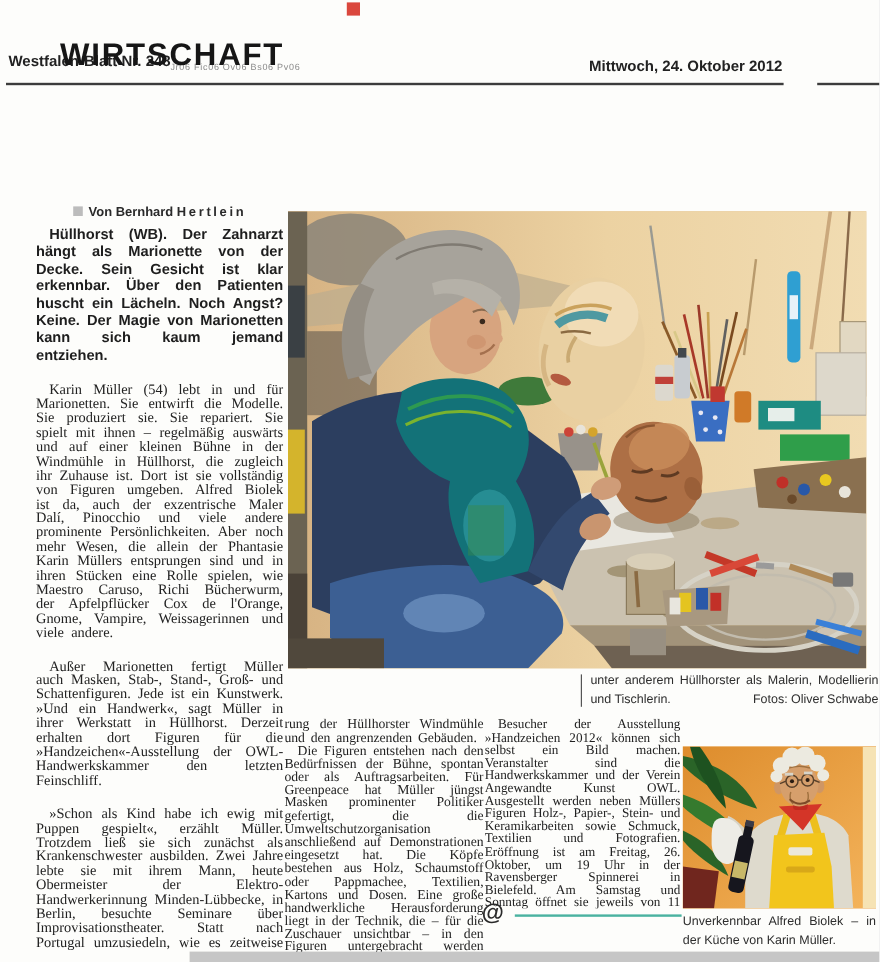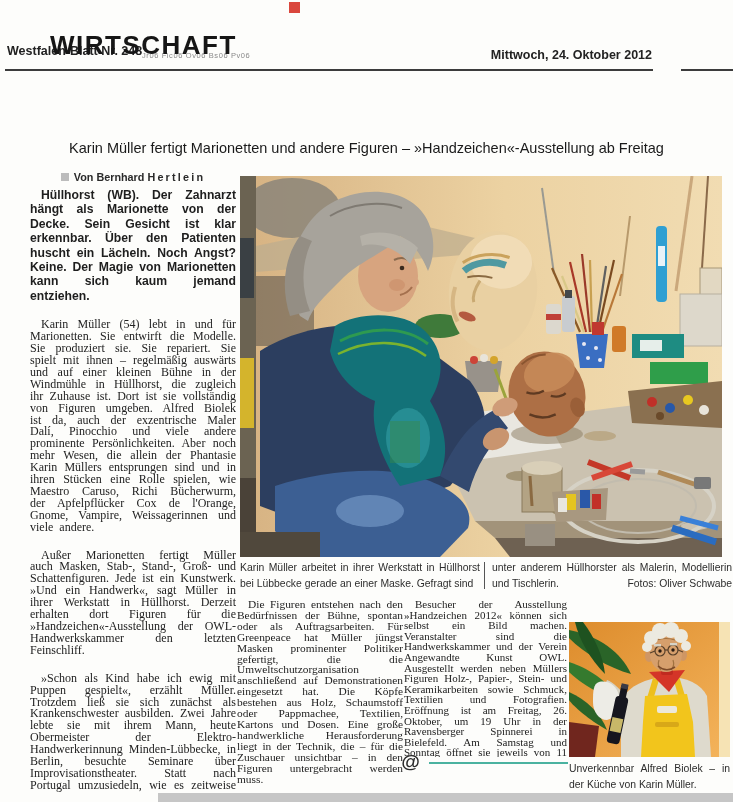--- a/index.html
+++ b/index.html
@@ -68,21 +68,20 @@
 <div class="page">
 
   <div class="abs mh-mark"></div>
   <div class="abs mh-paper">Westfalen-Blatt Nr. 248</div>
   <div class="abs mh-codes">Jr06 Fic06 Ov06 Bs06 Pv06</div>
   <div class="abs mh-section">WIRTSCHAFT</div>
   <div class="abs mh-date">Mittwoch, 24. Oktober 2012</div>
   <div class="abs rule rule-a"></div>
   <div class="abs rule rule-b"></div>
 
-  <div class="abs subhead">Karin Müller fertigt Marionetten und andere Figuren – »Handzeichen«-Ausstellung ab Freitag</div>
 
   <div class="abs byline">
     <span class="sq"></span><span>Von Bernhard</span>&nbsp;<span class="name">Hertlein</span>
   </div>
 
   <div class="abs col col1">
     <p class="lead">Hüllhorst (WB). Der Zahnarzt hängt als Marionette von der Decke. Sein Gesicht ist klar erkennbar. Über den Patienten huscht ein Lächeln. Noch Angst? Keine. Der Magie von Marionetten kann sich kaum jemand entziehen.</p>
     <p class="serif ind">Karin Müller (54) lebt in und für Marionetten. Sie entwirft die Modelle. Sie produziert sie. Sie repariert. Sie spielt mit ihnen – regelmäßig auswärts und auf einer kleinen Bühne in der Windmühle in Hüllhorst, die zugleich ihr Zuhause ist. Dort ist sie vollständig von Figuren umgeben. Alfred Biolek ist da, auch der exzentrische Maler Dalí, Pinocchio und viele andere prominente Persönlichkeiten. Aber noch mehr Wesen, die allein der Phantasie Karin Müllers entsprungen sind und in ihren Stücken eine Rolle spielen, wie Maestro Caruso, Richi Bücherwurm, der Apfelpflücker Cox de l'Orange, Gnome, Vampire, Weissagerinnen und viele andere.</p>
     <p class="serif ind">Außer Marionetten fertigt Müller auch Masken, Stab-, Stand-, Groß- und Schattenfiguren. Jede ist ein Kunstwerk. »Und ein Handwerk«, sagt Müller in ihrer Werkstatt in Hüllhorst. Derzeit erhalten dort Figuren für die »Handzeichen«-Ausstellung der OWL-Handwerkskammer den letzten Feinschliff.</p>
     <p class="serif ind">»Schon als Kind habe ich ewig mit Puppen gespielt«, erzählt Müller. Trotzdem ließ sie sich zunächst als Krankenschwester ausbilden. Zwei Jahre lebte sie mit ihrem Mann, heute Obermeister der Elektro-Handwerkerinnung Minden-Lübbecke, in Berlin, besuchte Seminare über Improvisationstheater. Statt nach Portugal umzusiedeln, wie es zeitweise geplant war, kehrte das Paar nach Ostwestfalen zurück und begann mit der wohl lebenslangen Arbeit der Renovie-</p>
@@ -245,28 +244,28 @@
         <path d="M 120,60 C 140,52 165,58 178,72 L 170,88 C 155,70 135,66 122,70 Z" fill="#b5b1a8"></path>
         <path d="M 60,60 C 45,80 40,110 50,140 L 70,135 C 60,110 62,85 72,65 Z" fill="#948e84"></path>
         <path d="M 90,40 C 110,28 140,24 162,32" stroke="#7f7a72" stroke-width="2" fill="none"></path>
         <line x1="268" y1="228" x2="255" y2="193" stroke="#9aa43c" stroke-width="3"></line>
         <ellipse cx="265" cy="231" rx="13" ry="9" fill="#cf9c78" transform="rotate(-20 265 231)"></ellipse>
         <ellipse cx="256" cy="263" rx="14" ry="10" fill="#c9956f" transform="rotate(-30 256 263)"></ellipse>
       </g>
     </svg>
   </div>
 
-  <div class="abs cap cap1">Karin Müller arbeitet in ihrer Werkstatt in Hüllhorst bei Lübbecke gerade an einer Maske. Gefragt sind</div>
   <div class="abs capdiv"></div>
   <div class="abs cap cap2">
     <span>unter anderem Hüllhorster als Malerin, Modellierin und Tischlerin.</span>
     <span class="credit">Fotos: Oliver Schwabe</span>
   </div>
 
   <div class="abs col col2">
+    <p class="serif">rung der Hüllhorster Windmühle und den angrenzenden Gebäuden.</p>
     <p class="serif ind">Die Figuren entstehen nach den Bedürfnissen der Bühne, spontan oder als Auftragsarbeiten. Für Greenpeace hat Müller jüngst Masken prominenter Politiker gefertigt, die die Umweltschutzorganisation anschließend auf Demonstrationen eingesetzt hat. Die Köpfe bestehen aus Holz, Schaumstoff oder Pappmachee, Textilien, Kartons und Dosen. Eine große handwerkliche Herausforderung liegt in der Technik, die – für die Zuschauer unsichtbar – in den Figuren untergebracht werden muss.</p>
   </div>
 
   <div class="abs col col3">
     <p class="serif ind">Besucher der Ausstellung »Handzeichen 2012« können sich selbst ein Bild machen. Veranstalter sind die Handwerkskammer und der Verein Angewandte Kunst OWL. Ausgestellt werden neben Müllers Figuren Holz-, Papier-, Stein- und Keramikarbeiten sowie Schmuck, Textilien und Fotografien. Eröffnung ist am Freitag, 26. Oktober, um 19 Uhr in der Ravensberger Spinnerei in Bielefeld. Am Samstag und Sonntag öffnet sie jeweils von 11 bis 18 Uhr.</p>
   </div>
 
   <div class="abs at">@</div>
   <div class="abs weline"></div>
   <div class="abs weblinks">

